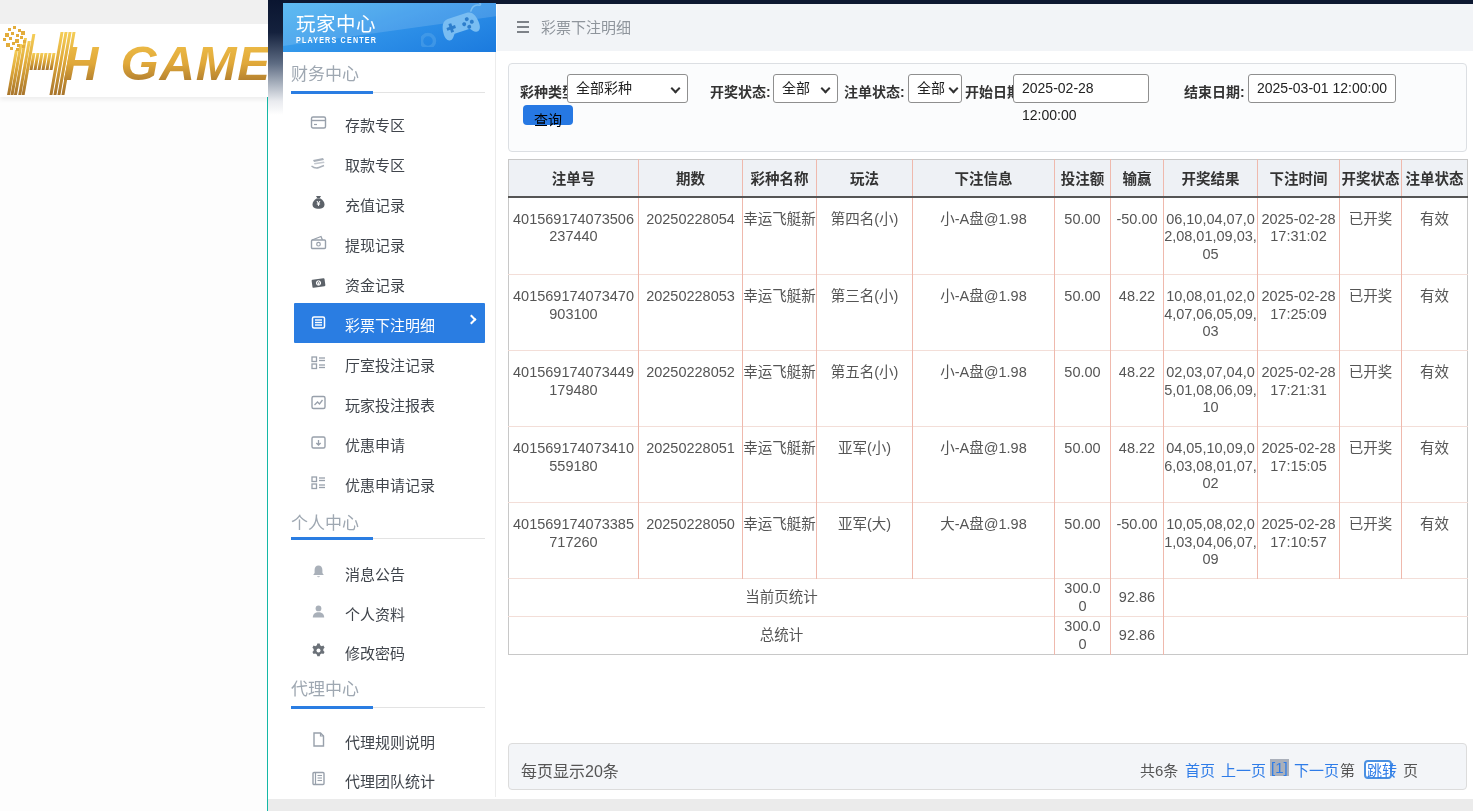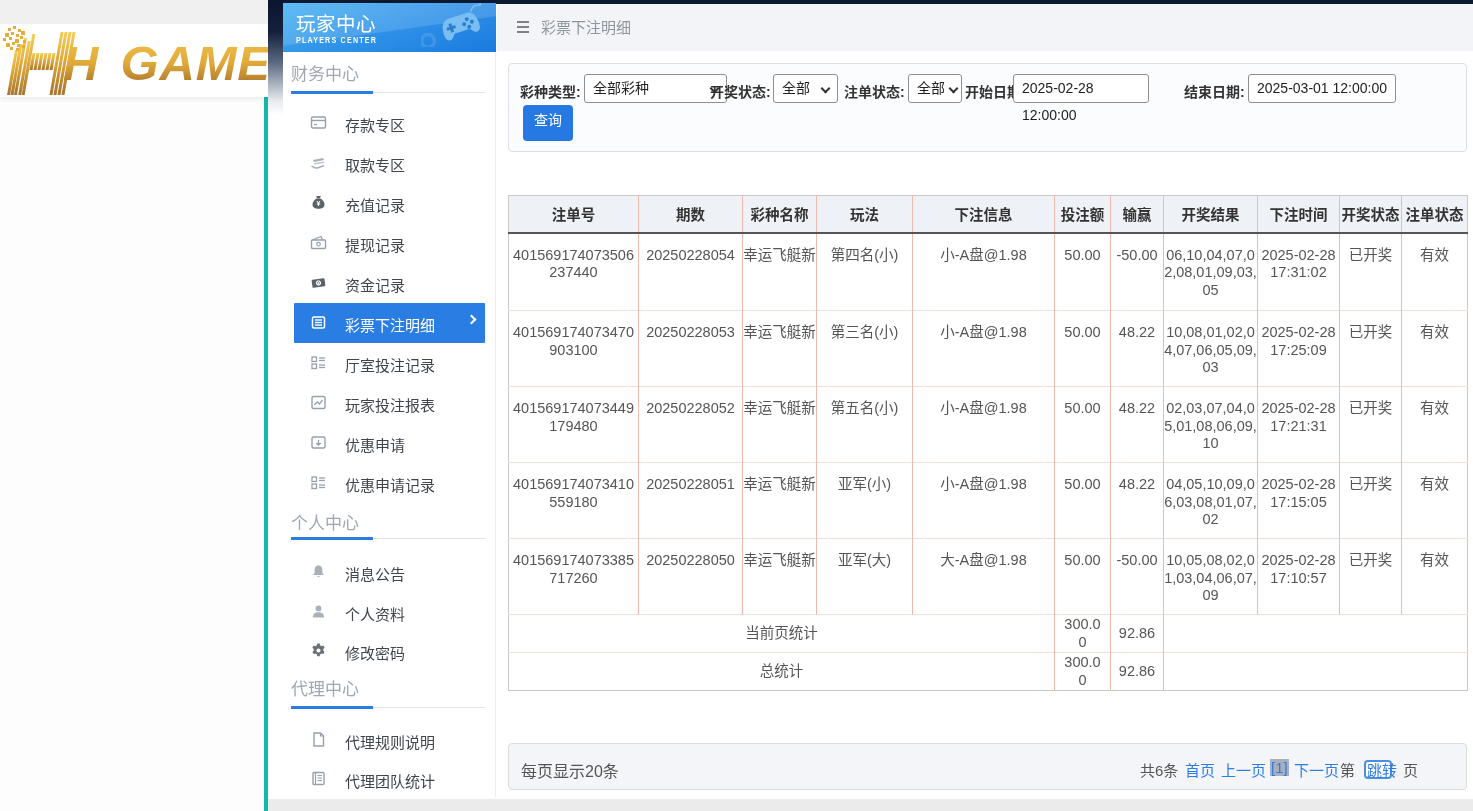--- a/index.html
+++ b/index.html
@@ -1,19 +1,19 @@
 <!DOCTYPE html>
 <html><head>
 <meta charset="utf-8">
 <style>
 * { margin:0; padding:0; box-sizing:border-box; }
 html,body { width:1473px; height:811px; font-family:"Liberation Sans","Noto Sans CJK SC",sans-serif; background:#fff; overflow:hidden; }
 #page { position:relative; width:1473px; height:811px; background:#fff; }
 
-#leftcol { position:absolute; left:0; top:0; width:268px; height:811px; background:#fdfdfd; border-right:4px solid #14b8a6; }
+#leftcol { position:absolute; left:0; top:0; width:268px; height:811px; background:#fdfdfd; border-right:1px solid #14b8a6; }
 #topstrip { position:absolute; left:0; top:0; width:268px; height:24px; background:#f0f0f0; }
 #logoband { position:absolute; left:0; top:24px; width:268px; height:73px; background:#fff; box-shadow:0 3px 4px rgba(0,0,0,0.06); }
 
 #gapstrip { position:absolute; left:268px; top:0; width:15px; height:811px; background:#fff; }
 #gapgrad { position:absolute; left:0; top:0; width:15px; height:115px;
   background:linear-gradient(#0a1530 0%, #14213d 28%, #5d6b82 55%, #aeb6c2 74%, #e9ebef 88%, #fff 100%); }
 
 #topdark { position:absolute; left:283px; top:0; width:1190px; height:4px; background:#0d1831; }
 
 #sidebar { position:absolute; left:283px; top:3px; width:213px; height:794px; background:#fff; border-right:1px solid #ececec; }
@@ -35,27 +35,27 @@
 #main { position:absolute; left:497px; top:4px; width:976px; height:795px; background:#fff; }
 #topbar { position:absolute; left:0; top:0; width:976px; height:47px; background:#f2f4f7; }
 #hamb { position:absolute; left:20px; top:17px; width:12px; height:13px; }
 #hamb div { height:2px; background:#7e8288; margin-bottom:3px; }
 #tbtitle { position:absolute; left:44px; top:12px; font-size:15px; color:#8f959c; }
 
 #filter { position:absolute; left:11px; top:59px; width:959px; height:89px; background:#fbfcfd; border:1px solid #dcdfe3; border-radius:4px; }
 #filter .lab { position:absolute; top:17px; font-size:14px; color:#333;font-weight:bold; }
 #filter .sel, #filter .inp { position:absolute; top:10px; height:29px; border:1px solid #8f8f8f; border-radius:3px; background:#fff; font-size:14px; color:#222; line-height:27px; padding:0 8px; }
 #filter .sel .chev { position:absolute; right:8px; top:10px; width:7px; height:7px; border-left:2px solid #333; border-bottom:2px solid #333; transform:rotate(-45deg); }
-#btnq { position:absolute; left:14px; top:41px; width:50px; height:36px; background:#2678e3; color:#ffffff; font-size:14px; border:none; border-radius:4px; text-align:center; line-height:30px; }
+#btnq { position:absolute; left:14px; top:41px; width:50px; height:20px; background:#2678e3; color:#000000; font-size:14px; border:none; border-radius:4px; text-align:center; line-height:30px; }
 
 #tbl { position:absolute; left:11px; top:155px; width:959px; border-collapse:collapse; table-layout:fixed; font-size:14.5px; color:#555; }
 #tbl th { background:#eef1f5; color:#333; font-weight:bold; border-bottom:2px solid #555; height:37px; padding:0; overflow:hidden; }
 #tbl td { border-top:1px solid #f3ded8; text-align:center; vertical-align:top; padding:13px 0 0 0; height:76px; word-break:break-all; line-height:17.5px; }
 #tbl th + th, #tbl td + td { border-left:1px solid #efb9ad; }
-#tbl { border:1px solid #c8c8c8; border-radius:3px;margin-top:36px; }
+#tbl { border:1px solid #c8c8c8; border-radius:3px; }
 #tbl tr:nth-child(2) td { height:78px; }
 #tbl tr.stat td { height:38px; padding:0 6px; vertical-align:middle; }
 
 #pager { position:absolute; left:11px; top:739px; width:959px; height:47px; background:#f3f5f8; border:1px solid #dcdcdc; border-radius:4px; font-size:15px; color:#555;text-decoration:underline; }
 #pgleft { position:absolute; left:12px; top:14px; font-size:16px; }
 #pgright { position:absolute; left:0; top:0; width:957px; height:45px; }
 #pgright .pa { position:absolute; top:15px; }
 #pgright span.lnk { color:#2e7ce8; }
 #pgright .cur { background:#aab0bb; color:#2e7ce8; padding:0 1px; }
 #pgright .jmp { width:28px; height:19px; border:2px solid #4a90e2; border-radius:4px; background:#fff; top:16px !important; }
@@ -277,21 +277,21 @@
     <div id="topbar">
       <div id="hamb">
           <div></div>
           <div></div>
           <div></div>
         </div>
       <div id="tbtitle">彩票下注明细</div>
     </div>
     <div id="filter">
       <span class="lab" style="left:11px">彩种类型:</span>
-      <div class="sel" style="left:75px;width:143px">全部彩种<span class="chev"></span></div>
+      <div class="sel" style="left:58px;width:121px">全部彩种<span class="chev"></span></div>
       <span class="lab" style="left:201px">开奖状态:</span>
       <div class="sel" style="left:264px;width:65px">全部<span class="chev"></span></div>
       <span class="lab" style="left:335px">注单状态:</span>
       <div class="sel" style="left:399px;width:54px">全部<span class="chev" style="right:4px"></span></div>
       <span class="lab" style="left:456px">开始日期:</span>
       <div class="inp" style="left:504px;width:136px">2025-02-28 12:00:00</div>
       <span class="lab" style="left:675px">结束日期:</span>
       <div class="inp" style="left:739px;width:148px">2025-03-01 12:00:00</div>
       <div id="btnq">查询</div>
     </div>

